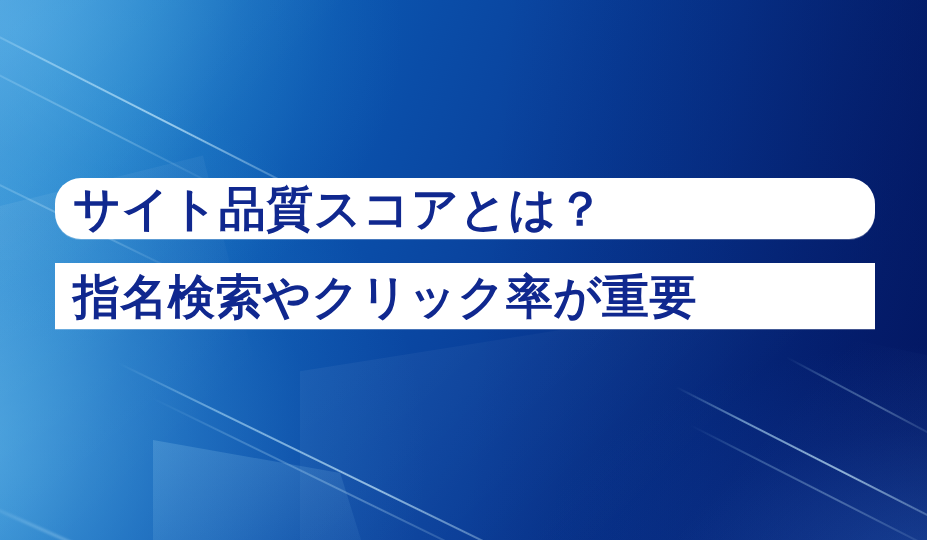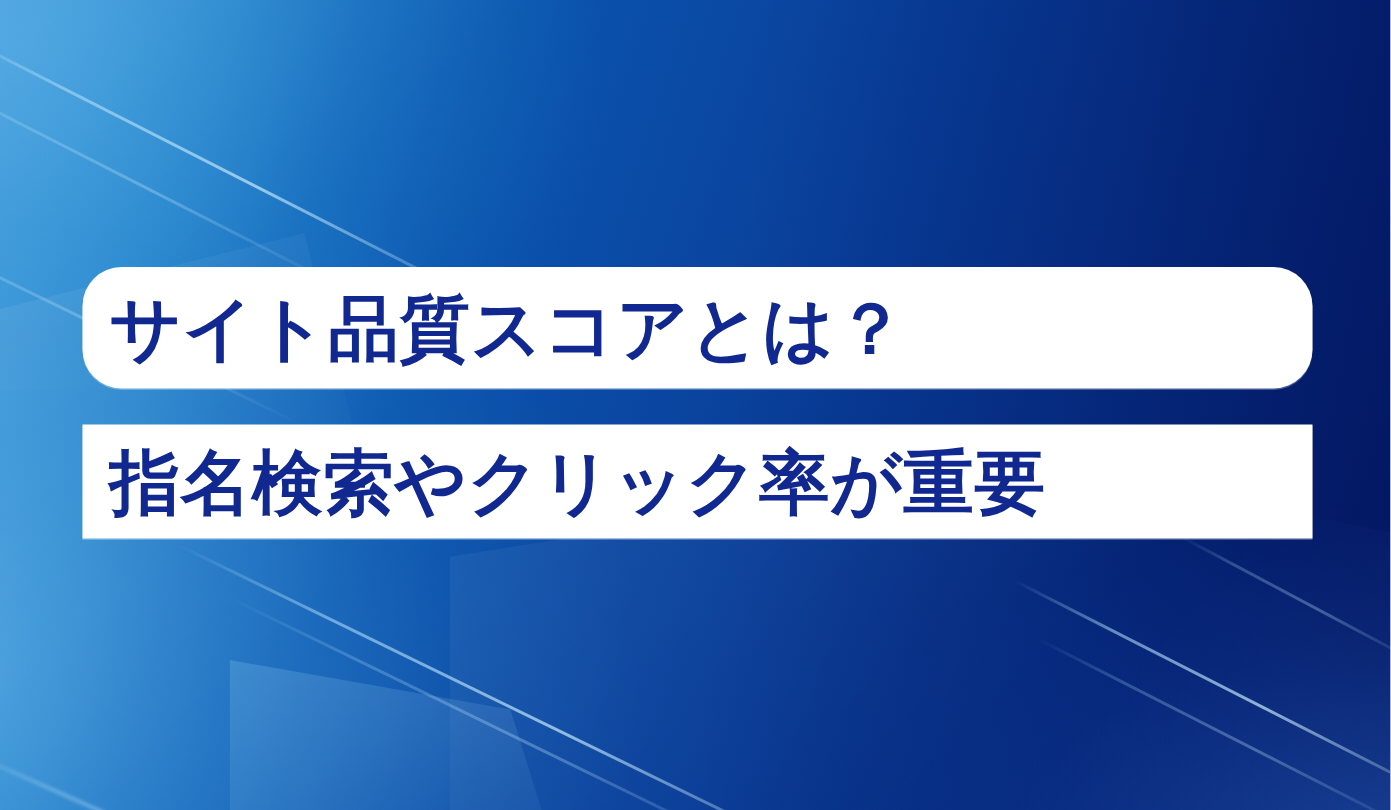--- a/index.html
+++ b/index.html
@@ -135,23 +135,23 @@
     width: 820px;
   }
   .text-bar {
     background: #ffffff;
     box-sizing: border-box;
     display: flex;
     align-items: center;
     padding-left: 18px;
     box-shadow: 0 1px 0 rgba(255,255,255,0.25);
   }
-  .bar-1 { height: 81px; border-radius: 26px; }
+  .bar-1 { height: 61px; border-radius: 26px; }
   .bar-gap { height: 24px; }
-  .bar-2 { height: 76px; }
+  .bar-2 { height: 66px; }
 
   .headline {
     color: #10288f;
     font-size: 47px;
     font-weight: 700;
     line-height: 1;
     letter-spacing: 0.5px;
     white-space: nowrap;
     font-family: "Liberation Sans", "DejaVu Sans", sans-serif;
   }

